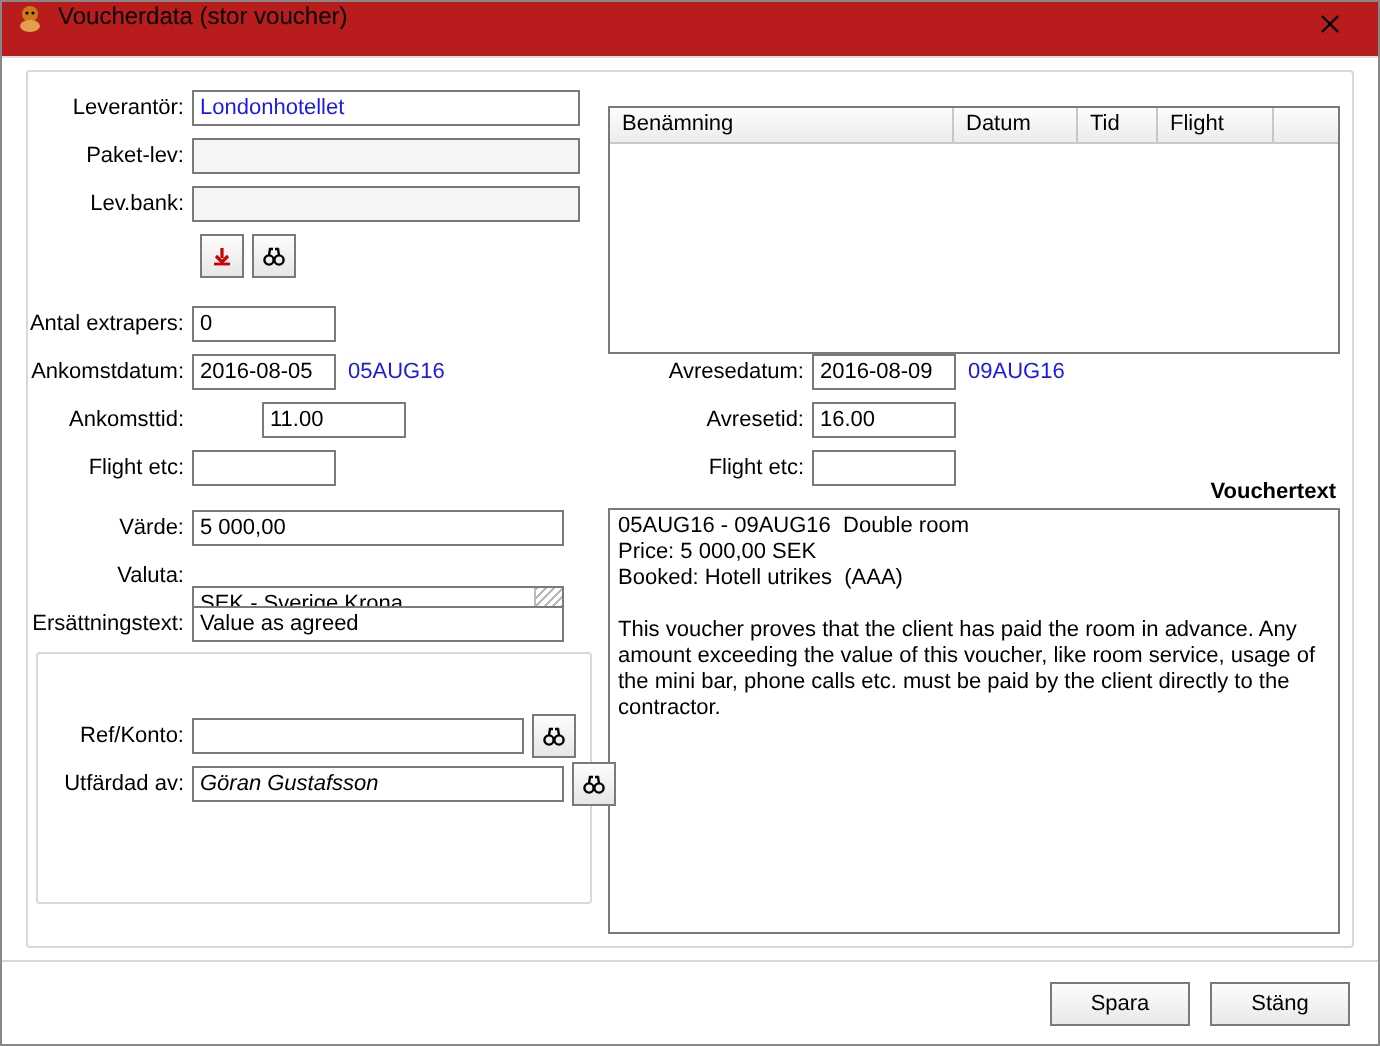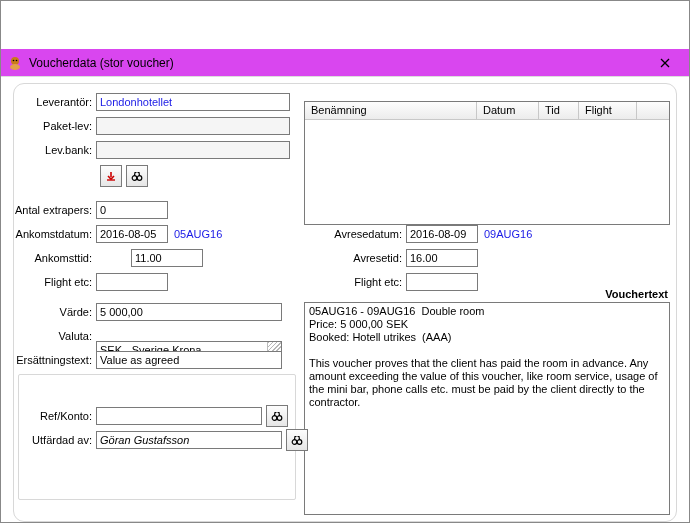--- a/index.html
+++ b/index.html
@@ -9,26 +9,24 @@
     font-size: 11px;
     background: #fff;
     color: #000;
     width: 690px;
     height: 523px;
     overflow: hidden;
     border: 1px solid #888;
   }
   .titlebar {
     display: flex;
-    align-items: center;
     height: 28px;
     padding: 0 6px 0 6px;
     border-bottom: 1px solid #ddd;
-    background: #d946ef;
-    margin-top: 48px;
+    background: #b91c1c;
   }
   .titlebar .app-icon {
     width: 16px; height: 16px;
     margin-right: 6px;
     display: inline-flex; align-items: center; justify-content: center;
   }
   .titlebar .title { flex: 1; font-size: 12px; }
   .titlebar .close {
     width: 36px; height: 22px;
     display: flex; align-items: center; justify-content: center;
@@ -40,21 +38,20 @@
     height: calc(100% - 28px - 42px);
   }
   .groupbox {
     position: absolute;
     border: 1px solid #d8d8d8;
     border-radius: 2px;
   }
   .groupbox.main {
     left: 12px; top: 6px; right: 12px; bottom: 6px;
     padding: 14px 10px 10px 10px;
-    border-radius: 11px;
   }
   
   .row {
     position: absolute;
     height: 20px;
     display: flex;
     align-items: center;
   }
   .lbl {
     width: 78px;
@@ -299,13 +296,14 @@
           <path d="M3.5 5.7 L4 2.5 L5.5 2.5 M8.5 5.7 L8 2.5 L6.5 2.5" stroke="#000" stroke-width="1.2" fill="none"></path>
         </svg>
       </span>
     </div>
 
   </div>
 </div>
 
 <div class="footer">
   <button class="btn">Spara</button>
+  <button class="btn">Stäng</button>
 </div>
 
 </body></html>

